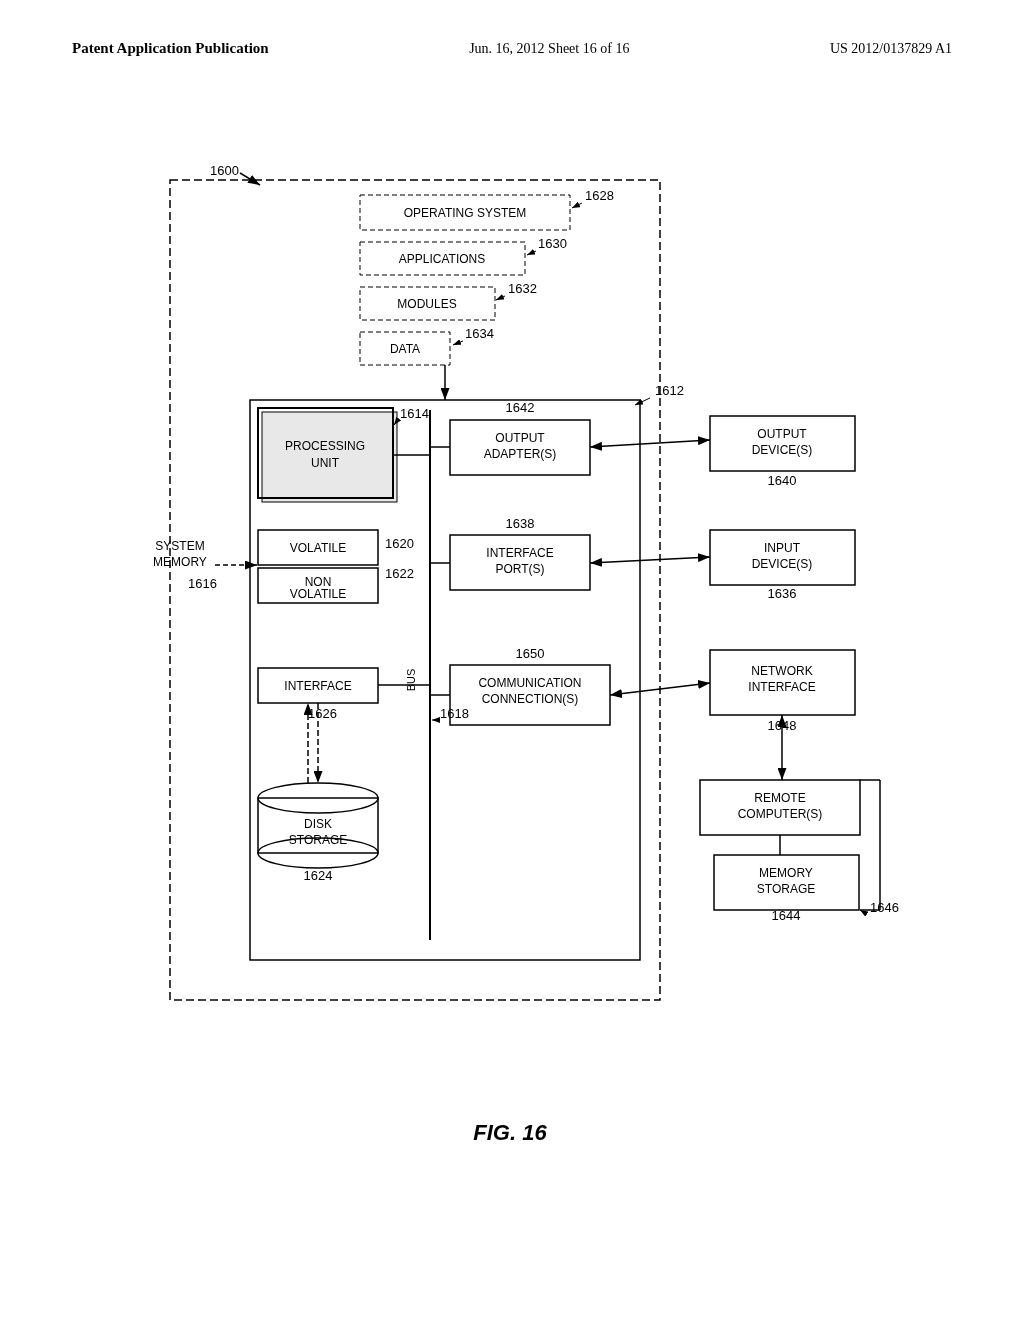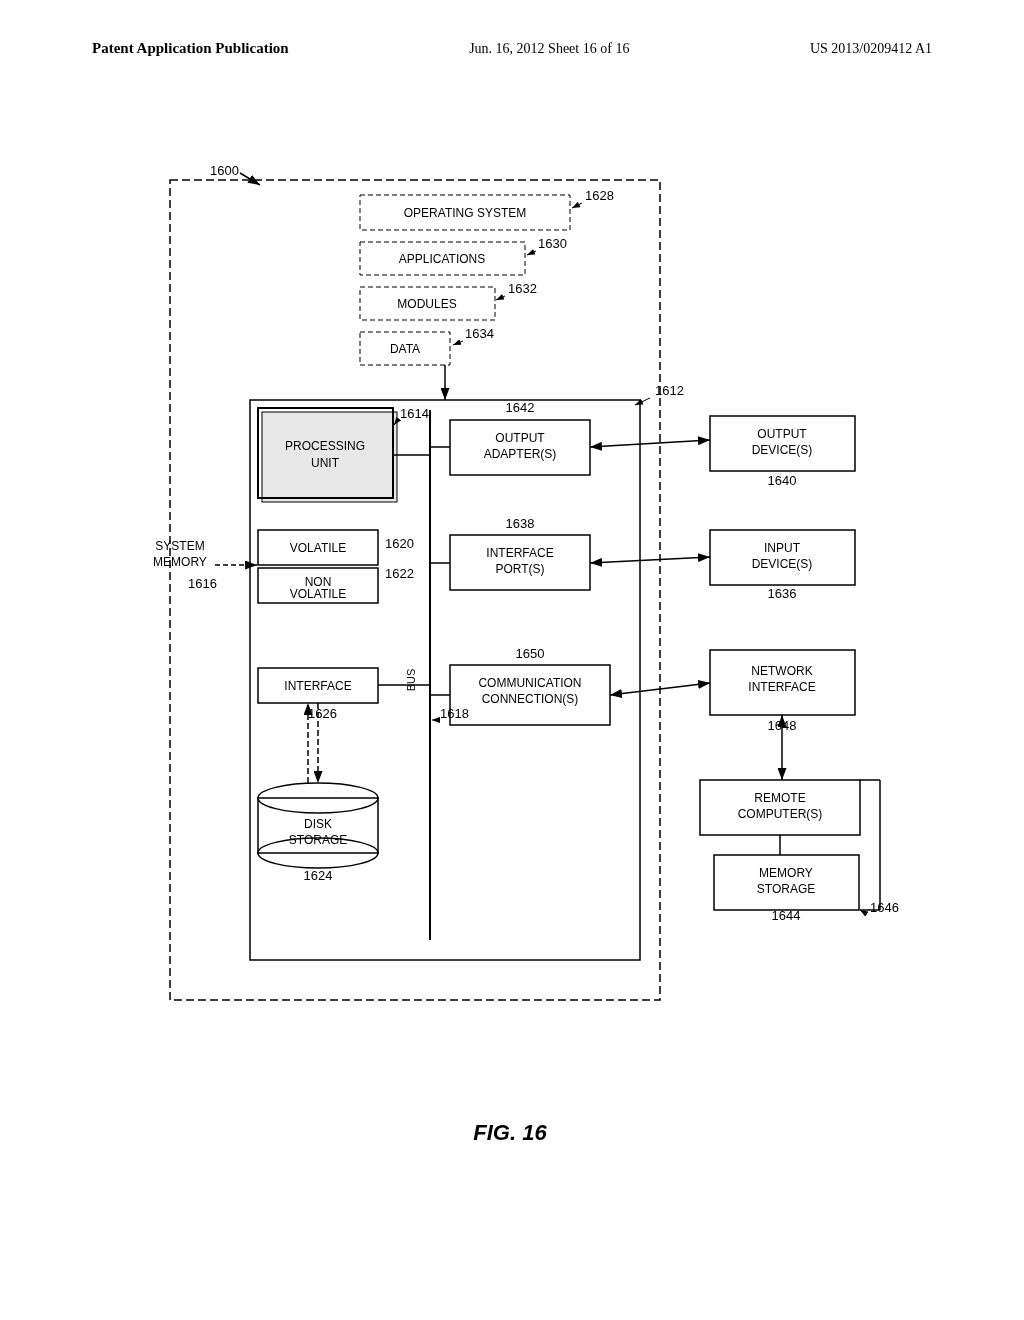--- a/index.html
+++ b/index.html
@@ -14,21 +14,21 @@
 
     
     .header {
       position: absolute;
       top: 40px;
       left: 0;
       right: 0;
       display: flex;
       justify-content: space-between;
       align-items: baseline;
-      padding: 0 92px;
+      padding: 0 72px;
       font-size: 14px;
     }
     .header-left {
       font-weight: bold;
       font-size: 15px;
     }
     .header-center {
       font-size: 14px;
     }
     .header-right {
@@ -49,21 +49,21 @@
       width: 900px;
       height: 1050px;
     }
   </style>
 </head>
 <body>
 
 <div class="header">
   <span class="header-left">Patent Application Publication</span>
   <span class="header-center">Jun. 16, 2012  Sheet 16 of 16</span>
-  <span class="header-right">US 2013/0209412 A1</span>
+  <span class="header-right">US 2012/0137829 A1</span>
 </div>
 
 <div class="diagram-area">
   <svg viewBox="0 0 900 1050" xmlns="http://www.w3.org/2000/svg">
     <defs>
       <marker id="arrowhead" markerWidth="8" markerHeight="6" refX="8" refY="3" orient="auto">
         <polygon points="0 0, 8 3, 0 6" fill="#000"></polygon>
       </marker>
       <marker id="arrowhead-rev" markerWidth="8" markerHeight="6" refX="0" refY="3" orient="auto">
         <polygon points="8 0, 0 3, 8 6" fill="#000"></polygon>

